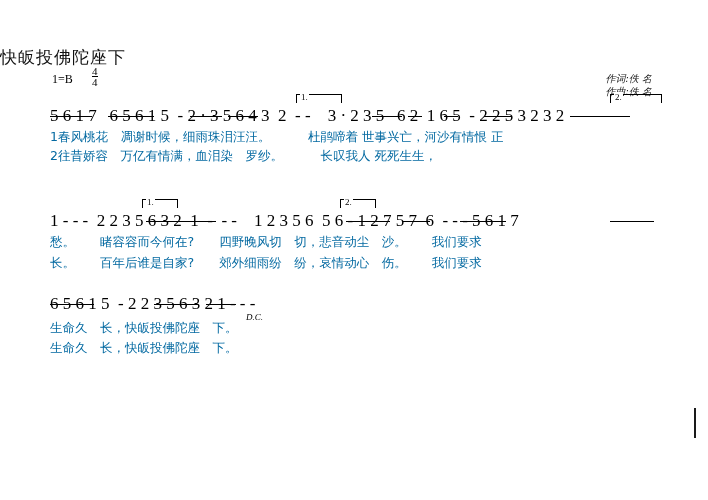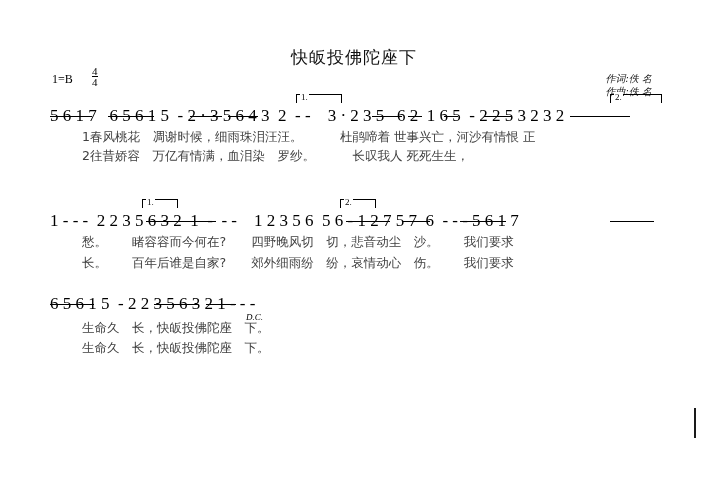--- a/index.html
+++ b/index.html
@@ -19,21 +19,20 @@
     position: absolute;
     left: 0; top: 0;
     width: 708px;
     height: 500px;
   }
   .title {
     position: absolute;
     top: 46px;
     left: 0;
     width: 708px;
-    text-align: center;
     font-size: 17px;
     letter-spacing: 1px;
     font-family: "DejaVu Sans", sans-serif;
     color: #111;
   }
   .key-sig {
     position: absolute;
     left: 52px;
     top: 72px;
     font-size: 12px;
@@ -70,23 +69,22 @@
     font-family: "Liberation Serif", serif;
     font-size: 17px;
     letter-spacing: 0px;
     white-space: pre;
     color: #000;
   }
   .lyric {
     font-family: "DejaVu Sans", sans-serif;
     font-size: 12.5px;
     white-space: pre;
-    color: #404040;
+    color: #0369a1;
     letter-spacing: 0px;
-    margin-left: 32px;
   }
   .beamrow {
     position: relative;
     height: 6px;
   }
   .beam {
     position: absolute;
     height: 1px;
     background: #000;
     top: 0;

